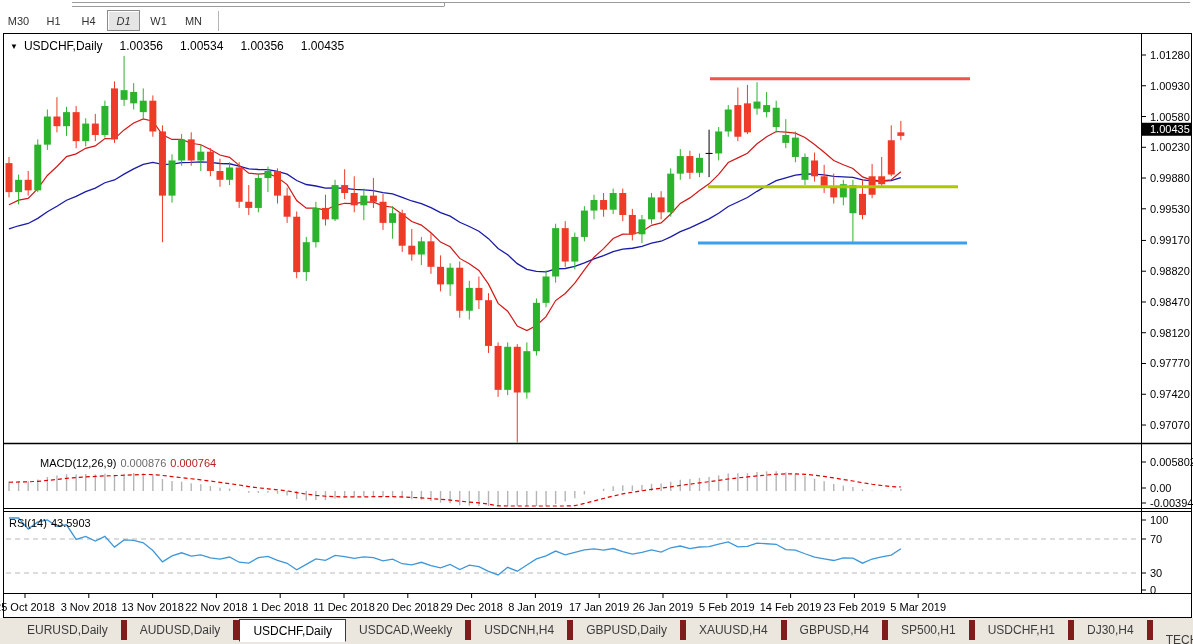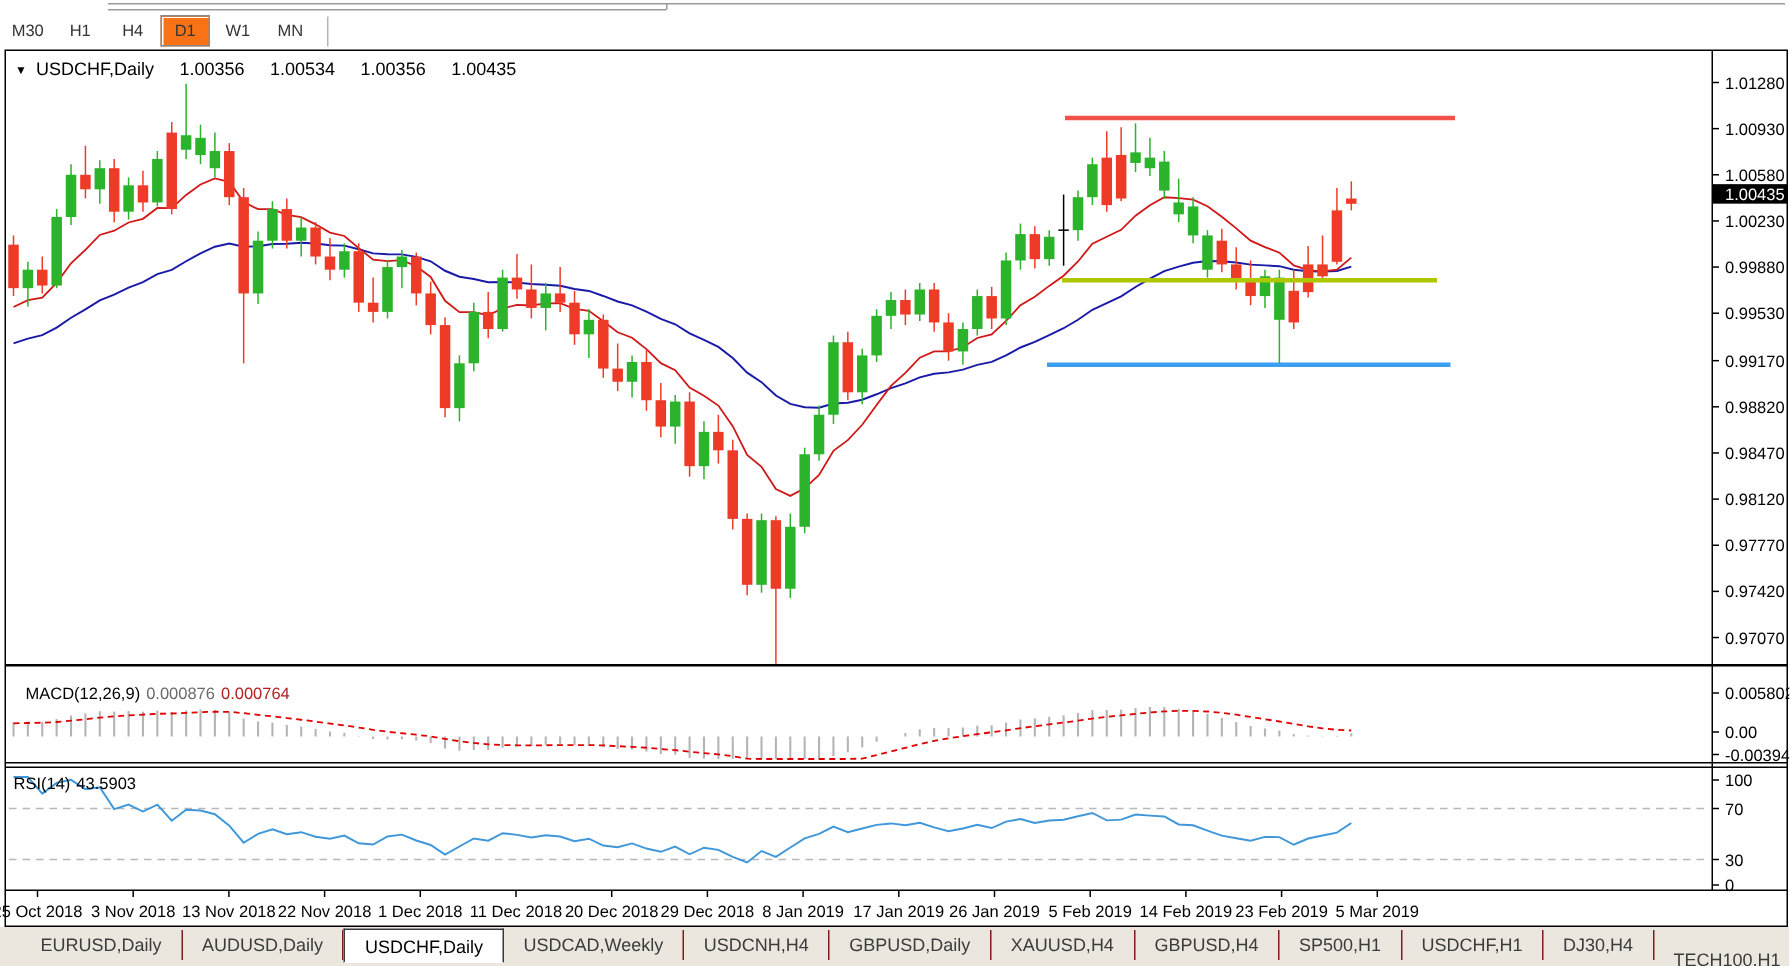--- a/index.html
+++ b/index.html
@@ -2,37 +2,37 @@
 <html><head>
 <meta charset="utf-8">
 <style>
   html,body{margin:0;padding:0;background:#fff;font-family:"Liberation Sans",sans-serif;}
   #app{position:relative;width:1193px;height:644px;overflow:hidden;background:#fff;}
   #chart-svg{position:absolute;left:0;top:0;}
   
   #tf-toolbar{position:absolute;left:0;top:8px;height:23px;display:flex;align-items:flex-end;padding-left:2px;gap:2px;background:#fff;}
   .tf-btn{min-width:27px;height:19px;display:flex;align-items:center;justify-content:center;
     font-size:11px;color:#333;cursor:default;border:1px solid transparent;padding:0 2px;}
-  .tf-btn.active{border:1px solid #8a8a8a;background:#f97316;box-shadow:inset 1px 1px 0 #ffffff;}
+  .tf-btn.active{border:1px solid #8a8a8a;background:#e5e5e5;box-shadow:inset 1px 1px 0 #ffffff;font-style:italic;}
   .tf-sep{width:1px;height:20px;background:#b5b5b5;margin-left:6px;}
   
   .overlay-label{position:absolute;font-size:11px;color:#000;white-space:nowrap;}
   #chart-title{left:10px;top:39px;font-size:12px;}
   #chart-title .tri{font-size:8px;vertical-align:1px;margin-right:6px;}
   #chart-title .val{margin-left:17px;}
-  #macd-label{left:17px;top:457px;}
+  #macd-label{left:0;top:457px;padding-left:40px;}
   #macd-label .v1{color:#6b6b6b;margin-left:4px;}
   #macd-label .v2{color:#b22222;margin-left:4px;}
   #rsi-label{left:9px;top:517px;}
   #rsi-label .v1{margin-left:4px;}
   
   #tab-bar{position:absolute;left:0;top:618px;width:1193px;height:26px;background:#ebe7df;
     display:flex;align-items:flex-start;padding-left:14px;box-sizing:border-box;}
   .tab{height:20px;display:flex;align-items:center;padding:0 13px;font-size:12px;color:#3c3c3c;
-    border-right:1px solid #7f1d1d;margin-top:2px;white-space:nowrap;cursor:default;}
+    border-right:6px solid #7f1d1d;margin-top:2px;white-space:nowrap;cursor:default;}
   .tab.active{background:#fff;border:1px solid #3a3a3a;border-bottom:1px solid #fff;height:21px;margin-top:1px;
     color:#000;z-index:2;}
   .tab:last-of-type{border-right:none;overflow:hidden;margin-top:12px;}
 </style>
 </head>
 <body>
 
 <div id="app">
 
   <svg id="chart-svg" width="1193" height="644">

